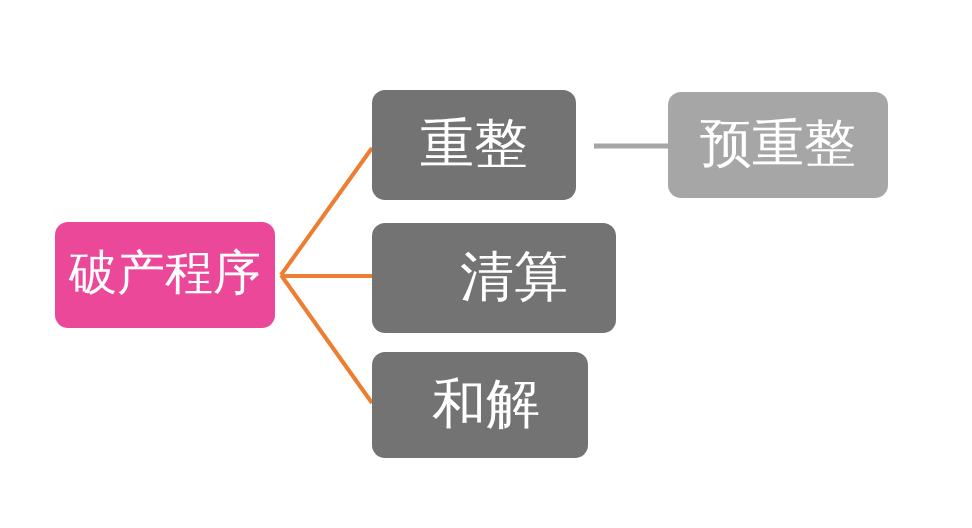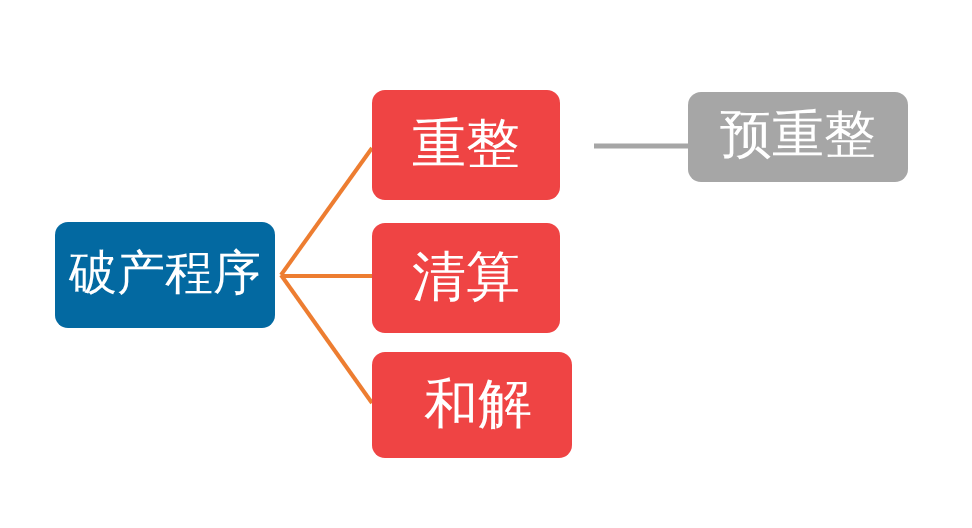--- a/index.html
+++ b/index.html
@@ -35,41 +35,40 @@
   }
   .node .node-label {
     display: block;
     transform: translateY(-2px);
   }
   .node-root {
     left: 55px;
     top: 222px;
     width: 220px;
     height: 106px;
-    background: #0369a1;
+    background: #ec4899;
     font-size: 48px;
   }
   .node-branch {
     left: 372px;
-    width: 188px;
+    width: 204px;
     height: 110px;
-    background: #ef4444;
+    background: #737373;
     font-size: 54px;
   }
   .node-branch-0 { top: 90px; }
-  .node-branch-1 { top: 223px; }
+  .node-branch-1 { top: 223px; padding-left: 40px; }
   .node-branch-2 { top: 352px; height: 106px; padding-left: 12px; }
   .node-leaf {
-    left: 688px;
+    left: 668px;
     top: 92px;
     width: 220px;
-    height: 90px;
+    height: 106px;
     background: #A6A6A6;
     font-size: 52px;
-    font-family: Liberation Serif, serif;
   }
 </style>
 </head>
 <body>
 
 <div class="canvas">
 
   <svg class="connectors" viewBox="0 0 972 528" xmlns="http://www.w3.org/2000/svg" aria-hidden="true">
     <line x1="281" y1="275" x2="372" y2="148" stroke="#ED7D31" stroke-width="4"></line>
     <line x1="281" y1="276" x2="372" y2="276" stroke="#ED7D31" stroke-width="4"></line>

